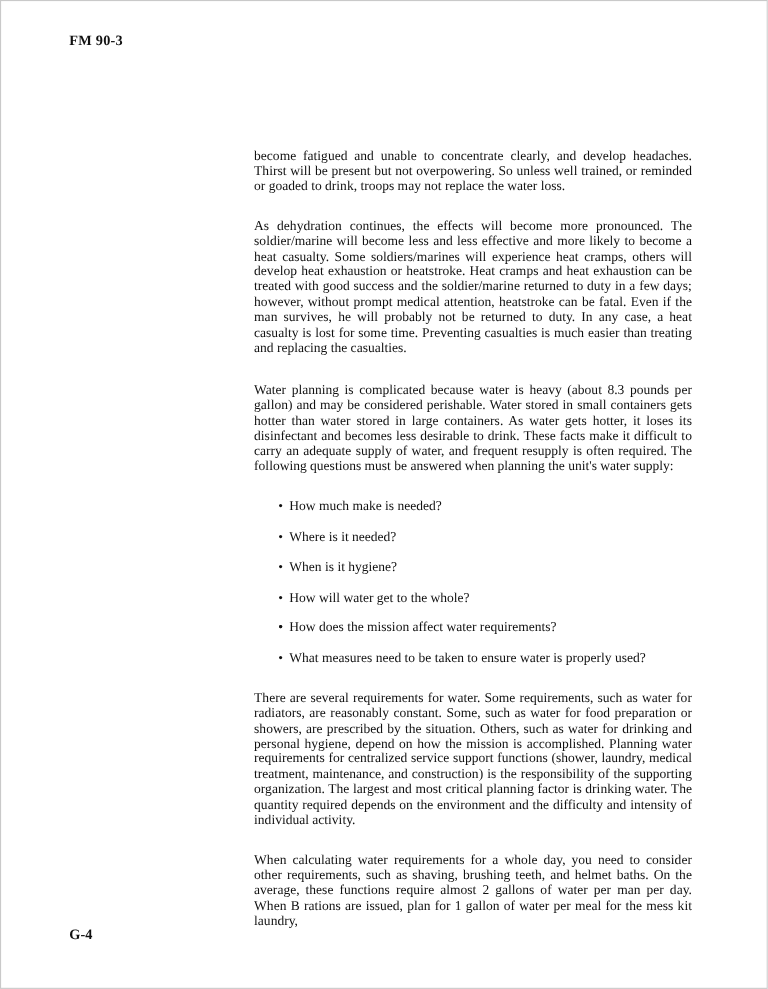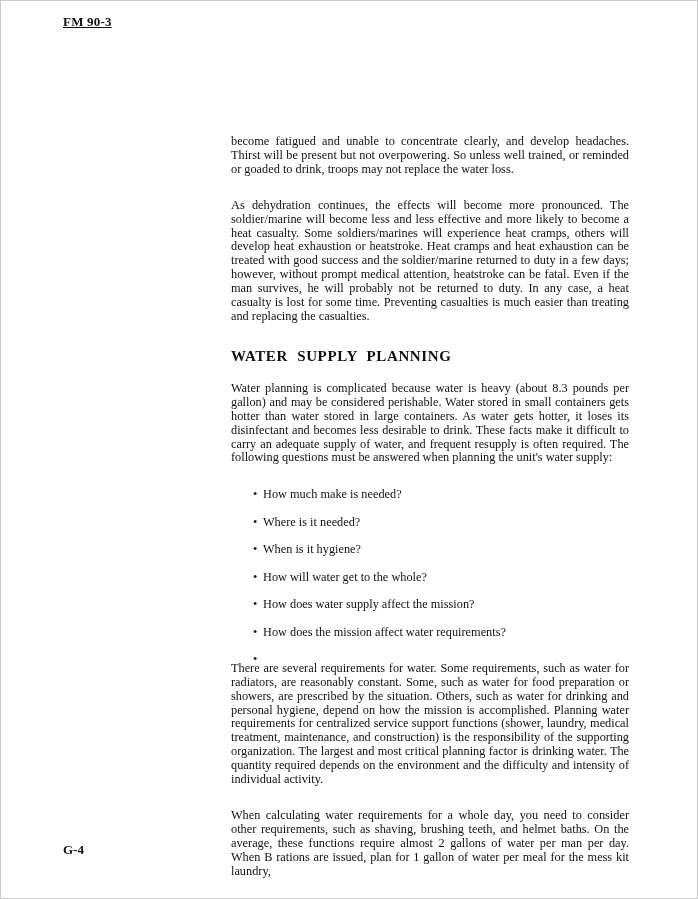--- a/index.html
+++ b/index.html
@@ -14,25 +14,24 @@
     background: #ffffff;
     border: 1px solid #c9c9c9;
     box-sizing: border-box;
     font-family: "Liberation Serif", "DejaVu Serif", serif;
     color: #111111;
     overflow: hidden;
   }
   .running-header {
     position: absolute;
     left: 62px;
-    top: 13px;
+    top: 28px;
     font-size: 13px;
     font-weight: bold;
     letter-spacing: 0.2px;
-    text-decoration: underline;
   }
   .running-footer {
     position: absolute;
     left: 62px;
     top: 841px;
     font-size: 13px;
     font-weight: bold;
   }
   .content {
     position: absolute;
@@ -81,21 +80,20 @@
 <div class="page">
 
   <div class="running-header">FM 90-3</div>
 
   <div class="content">
 
     <p class="para">become fatigued and unable to concentrate clearly, and develop headaches. Thirst will be present but not overpowering. So unless well trained, or reminded or goaded to drink, troops may not replace the water loss.</p>
 
     <p class="para tight">As dehydration continues, the effects will become more pronounced. The soldier/marine will become less and less effective and more likely to become a heat casualty. Some soldiers/marines will experience heat cramps, others will develop heat exhaustion or heatstroke. Heat cramps and heat exhaustion can be treated with good success and the soldier/marine returned to duty in a few days; however, without prompt medical attention, heatstroke can be fatal. Even if the man survives, he will probably not be returned to duty. In any case, a heat casualty is lost for some time. Preventing casualties is much easier than treating and replacing the casualties.</p>
 
-    <h2 class="section-heading">WATER SUPPLY PLANNING</h2>
 
     <p class="para">Water planning is complicated because water is heavy (about 8.3 pounds per gallon) and may be considered perishable. Water stored in small containers gets hotter than water stored in large containers. As water gets hotter, it loses its disinfectant and becomes less desirable to drink. These facts make it difficult to carry an adequate supply of water, and frequent resupply is often required. The following questions must be answered when planning the unit's water supply:</p>
 
     <ul class="question-list">
       <li>
         <span class="bullet-glyph">•</span>
         <span>How much make is needed?</span>
       </li>
       <li>
         <span class="bullet-glyph">•</span>
@@ -104,28 +102,28 @@
       <li>
         <span class="bullet-glyph">•</span>
         <span>When is it hygiene?</span>
       </li>
       <li>
         <span class="bullet-glyph">•</span>
         <span>How will water get to the whole?</span>
       </li>
       <li>
         <span class="bullet-glyph">•</span>
-        <span>How does water supply affect the mission?</span>
       </li>
       <li>
         <span class="bullet-glyph">•</span>
         <span>How does the mission affect water requirements?</span>
       </li>
       <li>
         <span class="bullet-glyph">•</span>
+        <span>What measures need to be taken to ensure water is properly used?</span>
       </li>
     </ul>
 
     <p class="para">There are several requirements for water. Some requirements, such as water for radiators, are reasonably constant. Some, such as water for food preparation or showers, are prescribed by the situation. Others, such as water for drinking and personal hygiene, depend on how the mission is accomplished. Planning water requirements for centralized service support functions (shower, laundry, medical treatment, maintenance, and construction) is the responsibility of the supporting organization.  The largest and most critical planning factor is drinking water. The quantity required depends on the environment and the difficulty and intensity of individual activity.</p>
 
     <p class="para">When calculating water requirements for a whole day, you need to consider other requirements, such as shaving, brushing teeth, and helmet baths. On the average, these functions require almost 2 gallons of water per man per day. When B rations are issued, plan for 1 gallon of water per meal for the mess kit laundry,</p>
 
   </div>
 
   <div class="running-footer">G-4</div>

